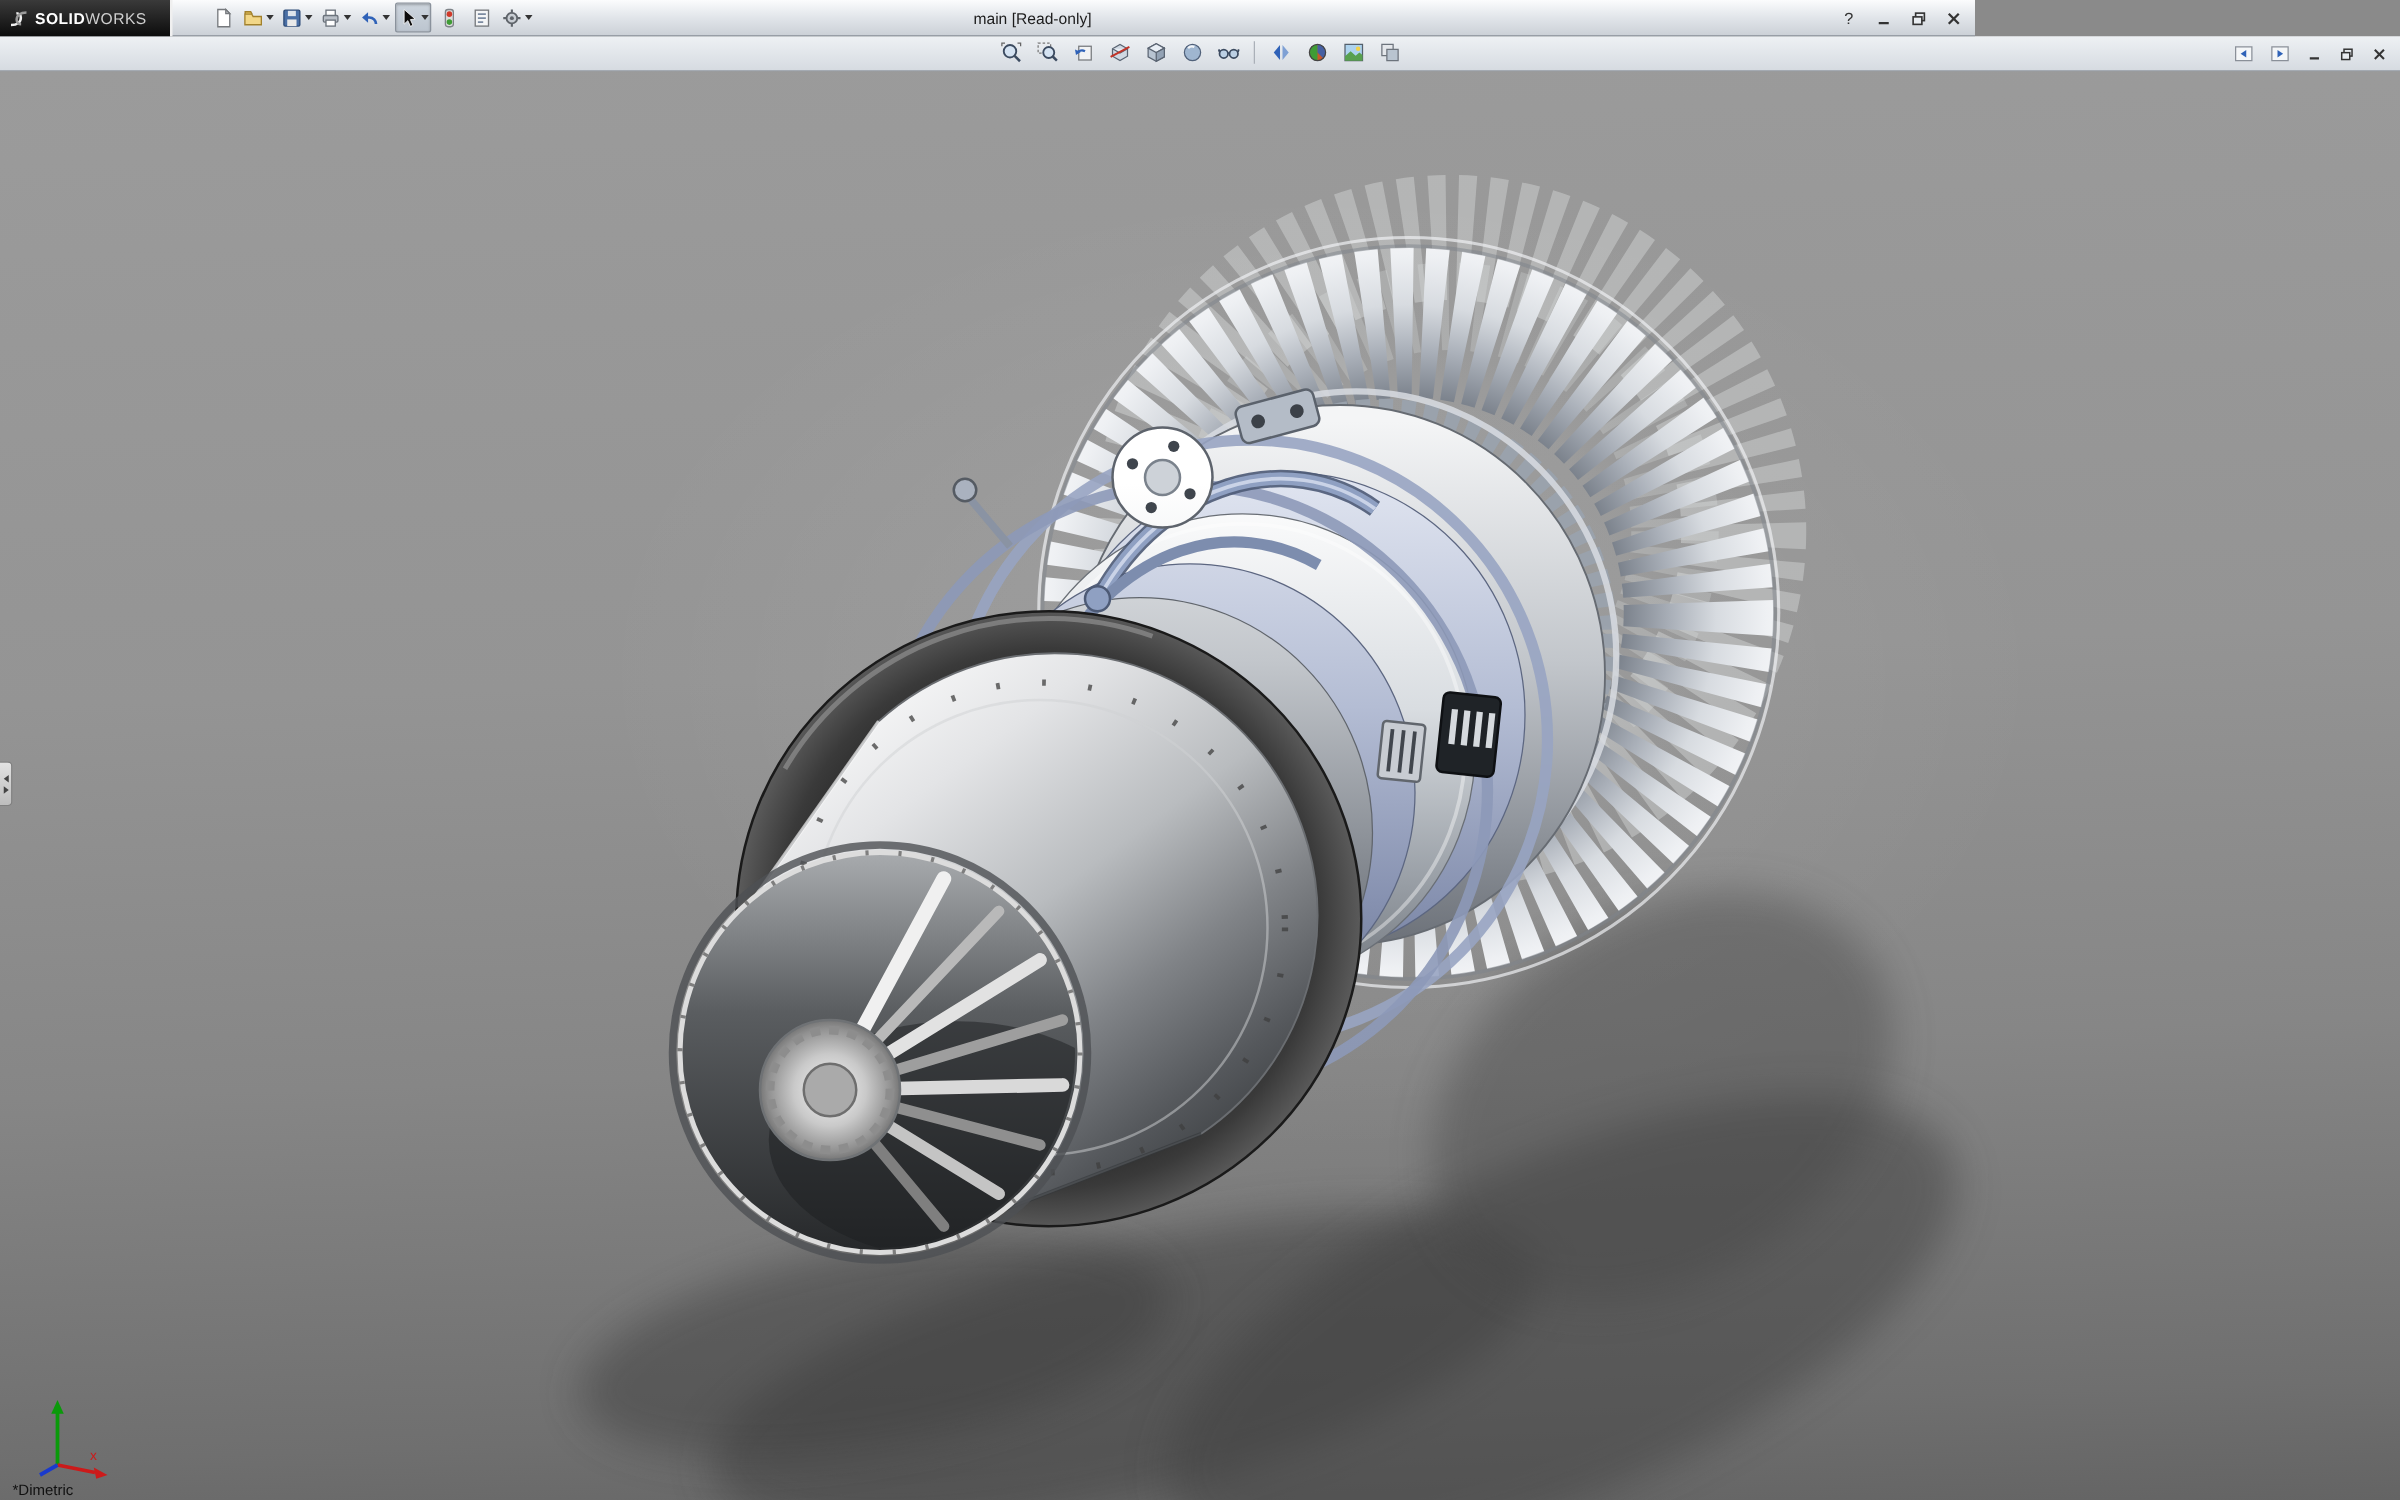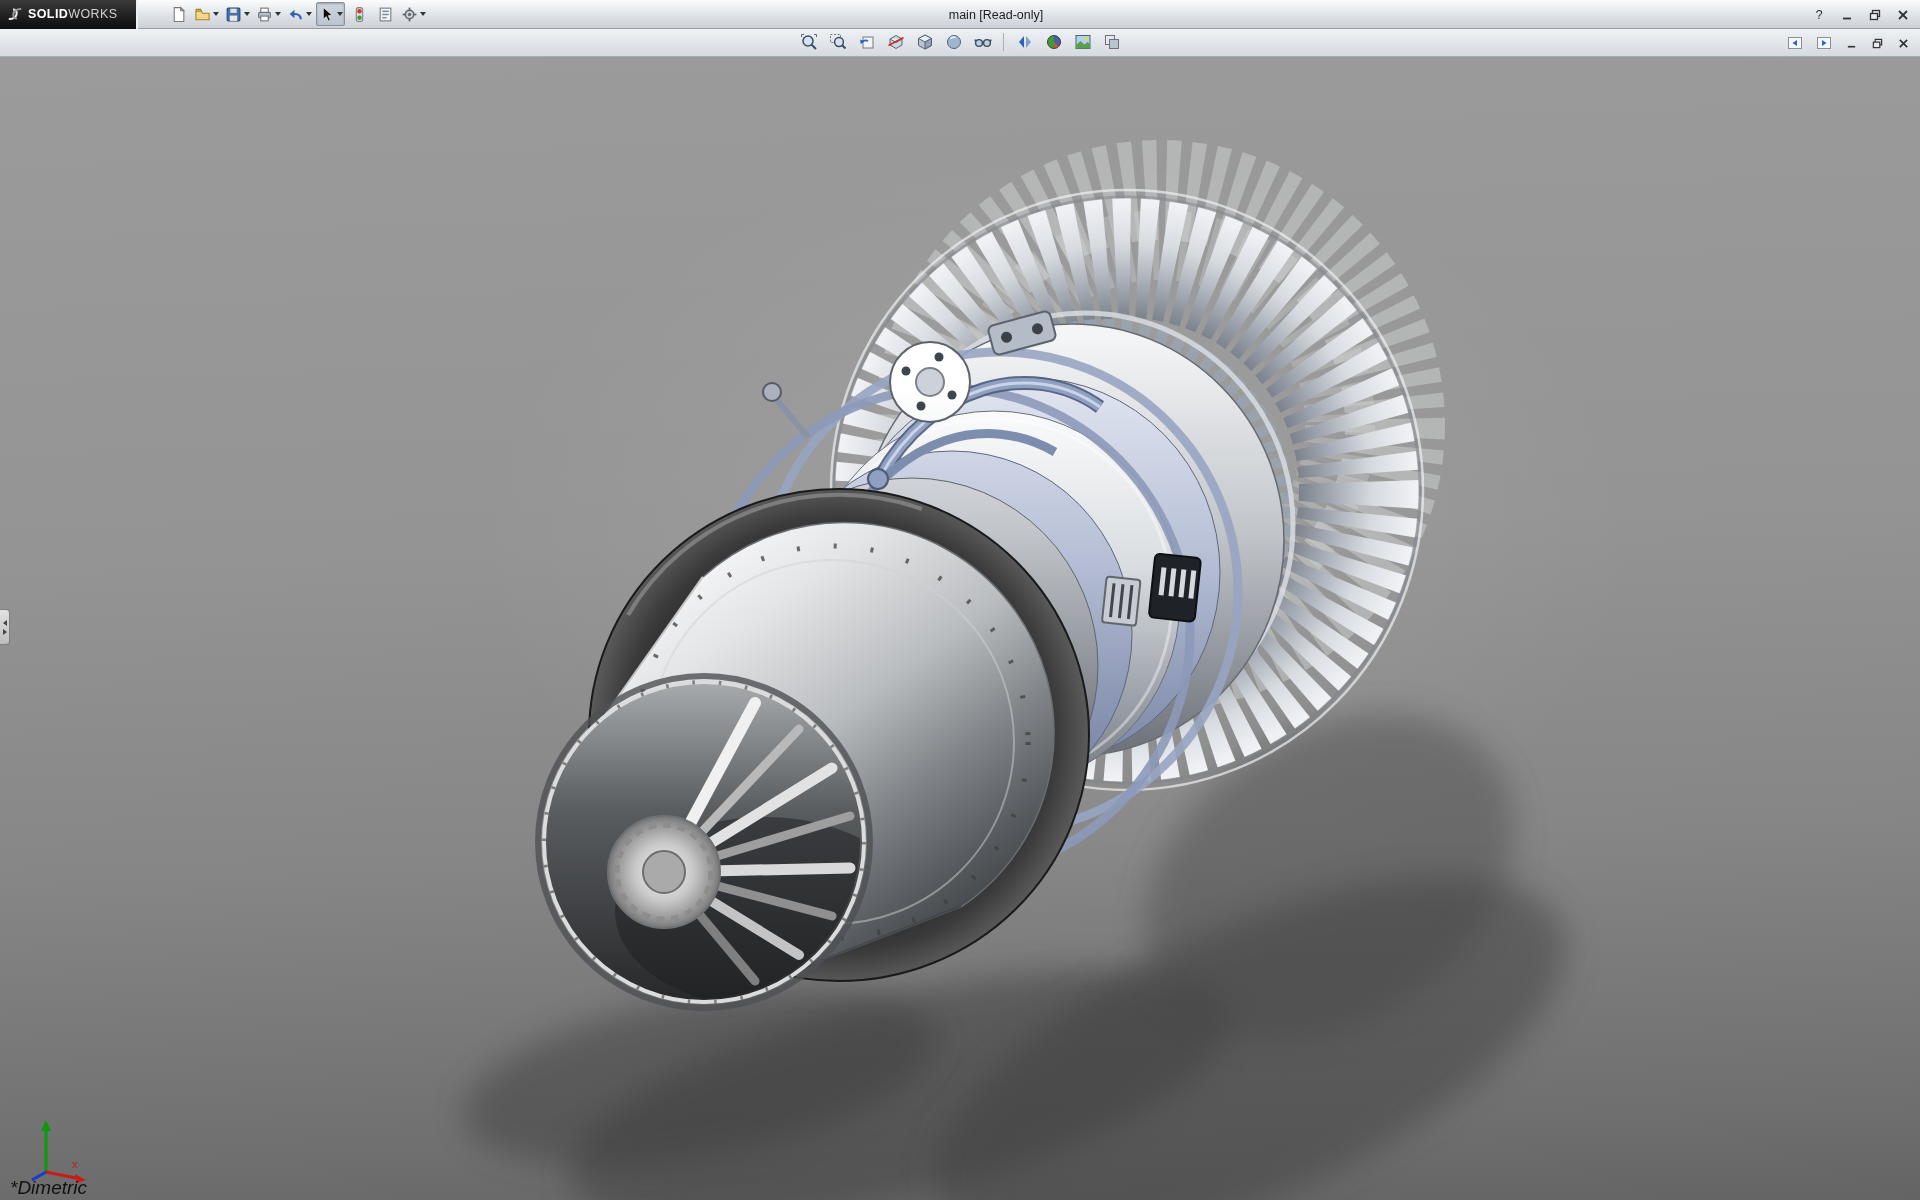--- a/index.html
+++ b/index.html
@@ -1,22 +1,22 @@
 <!DOCTYPE html>
 <html><head>
 <meta charset="utf-8">
 <style>
   * { margin:0; padding:0; box-sizing:border-box; }
   html,body { width:1920px; height:1200px; overflow:hidden;
     font-family:"Liberation Sans", sans-serif; background:#8a8a8a; }
 
   
-  .titlebar { position:absolute; left:0; top:0; width:1920px; height:29px;
+  .titlebar { position:absolute; left:0; top:0; width:1580px; height:29px;
     background:linear-gradient(#fbfcfd,#dfe3e8 55%,#ccd1d7);
-    border-bottom:1px solid #989ea6; display:flex; align-items:center; z-index:30; }
+    border-bottom:1px solid #989ea6; display:flex; z-index:30; }
   .brand { height:29px; width:138px; background:linear-gradient(#3a3a3a,#0c0c0c);
     display:flex; align-items:center; gap:4px; padding:0 6px; border-right:2px solid #f0f0f0; }
   .brand-text { color:#fff; font-size:12.5px; letter-spacing:.4px; white-space:nowrap; }
   .brand-text b { font-weight:bold; }
   .brand-text .light { color:#cfcfcf; font-weight:normal; }
   .tb-tools { display:flex; align-items:center; gap:2px; margin-left:28px; }
   .tbtn { border:1px solid transparent; background:transparent; height:24px; min-width:24px;
     display:flex; align-items:center; justify-content:center; border-radius:2px; padding:0 1px; cursor:default; }
   .tbtn.pressed { background:linear-gradient(#cdd5de,#bcc5cf); border:1px solid #8a929c;
     box-shadow:inset 0 1px 2px rgba(0,0,0,.25); }
@@ -48,21 +48,21 @@
   .scene { position:absolute; left:0; top:0; }
 
   .splitter { position:absolute; left:0; top:552px; width:10px; height:36px;
     background:linear-gradient(#e2e2e2,#bdbdbd); border:1px solid #7f7f7f; border-left:none;
     border-radius:0 4px 4px 0; display:flex; flex-direction:column; align-items:center;
     justify-content:center; gap:3px; cursor:pointer; }
   .splitter .tri-l { width:0;height:0;border-top:3px solid transparent;border-bottom:3px solid transparent;border-right:4px solid #444; }
   .splitter .tri-r { width:0;height:0;border-top:3px solid transparent;border-bottom:3px solid transparent;border-left:4px solid #444; }
 
   .triad { position:absolute; left:16px; bottom:16px; }
-  .orientation { position:absolute; left:10px; bottom:1px; font-size:19px; color:#111;font-style:italic; }
+  .orientation { position:absolute; left:10px; bottom:1px; font-size:12px; color:#111; }
 </style>
 </head>
 <body>
 
 <div class="titlebar">
   <div class="brand">
     <svg width="18" height="18" viewBox="0 0 16 16">
       <path d="M2.5 12.5c4.5 0 7-2.2 7-5.2 0-2-1.4-3.2-3.2-3.2" stroke="#f0f0f0" stroke-width="1.8" fill="none"></path>
       <path d="M13.5 3.5c-4.5 0-7 2.2-7 5.2 0 2 1.4 3.2 3.2 3.2" stroke="#9a9a9a" stroke-width="1.8" fill="none"></path>
     </svg>

